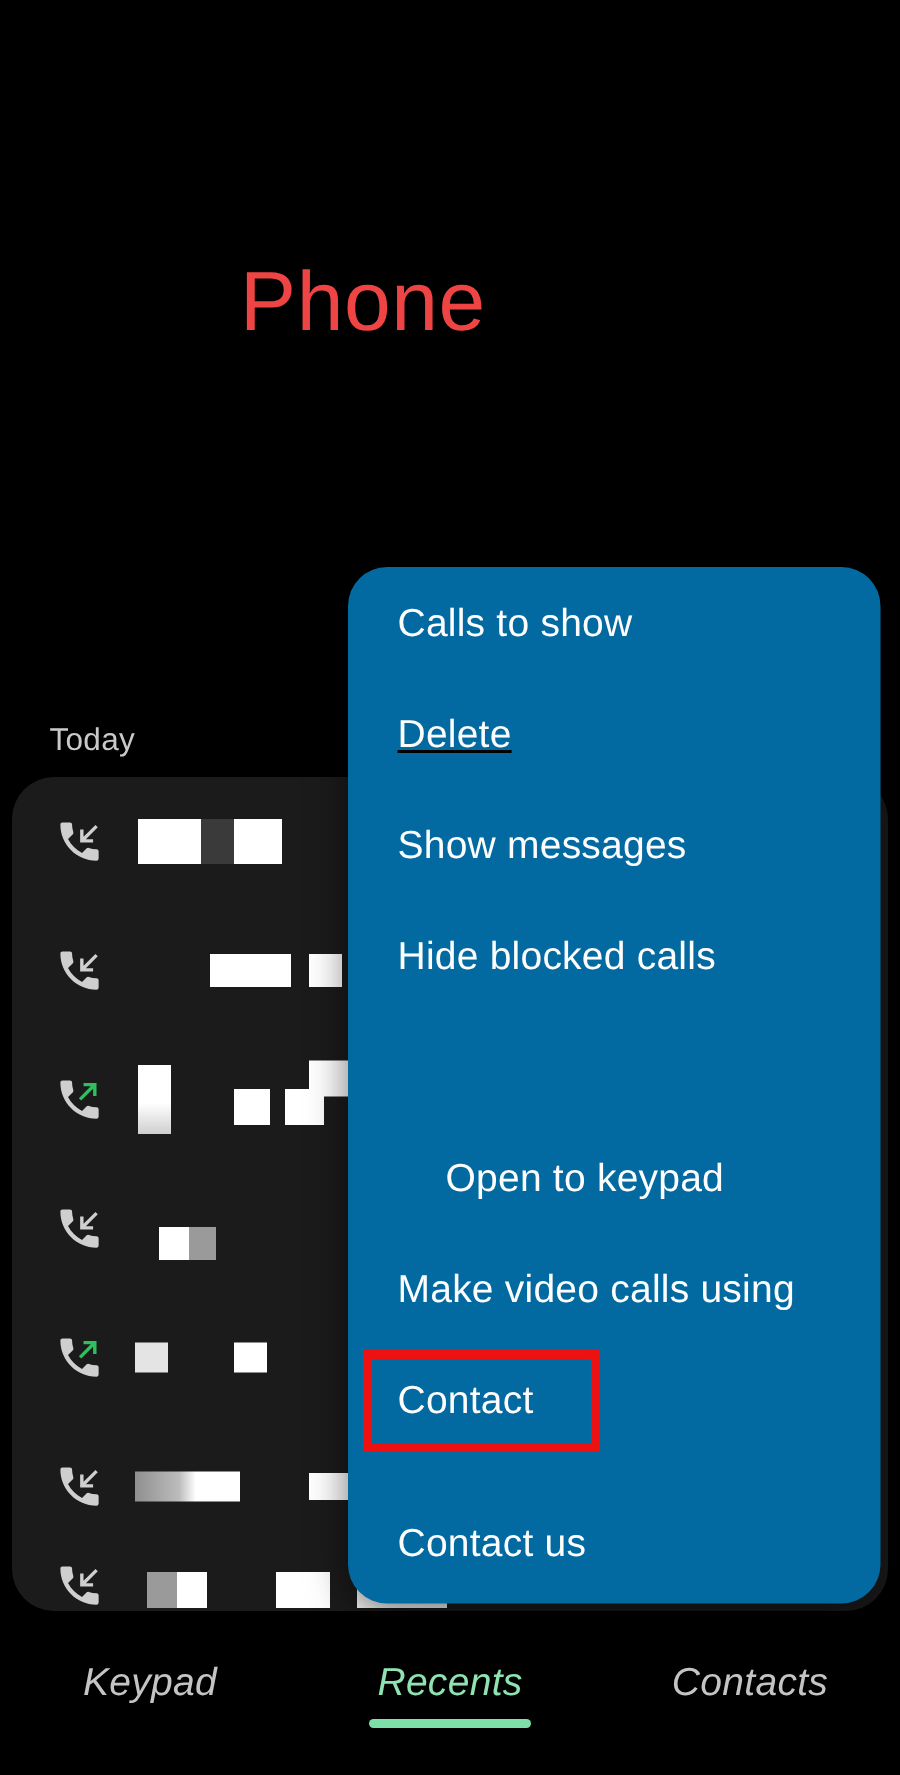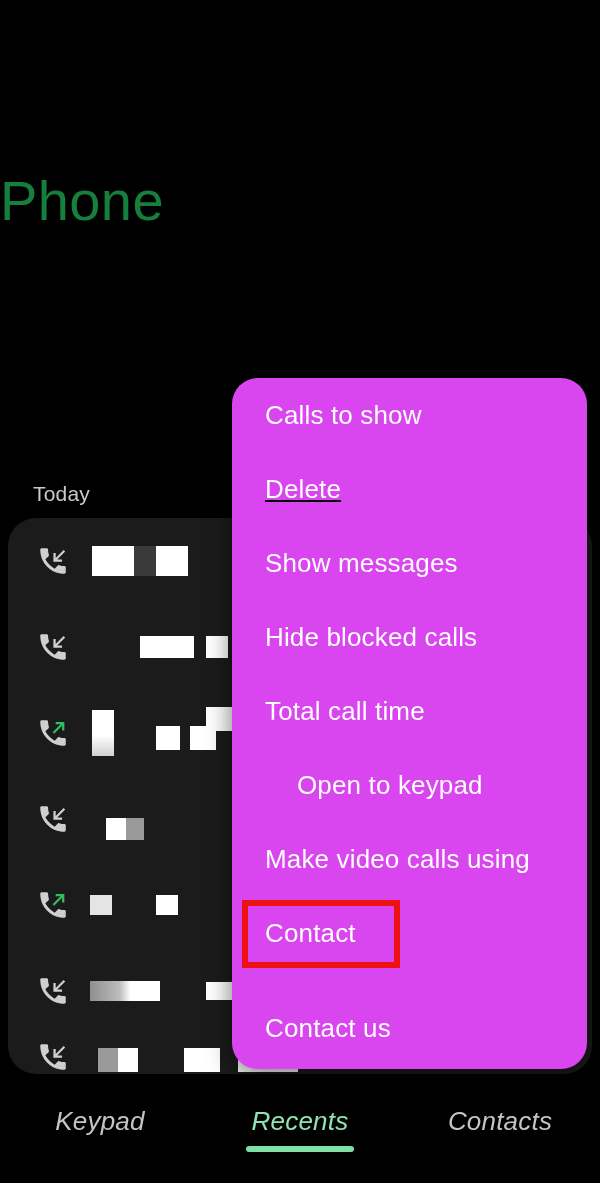--- a/index.html
+++ b/index.html
@@ -22,22 +22,22 @@
     inset: 0;
     background: #000000;
   }
 
   
   #page-title {
     position: absolute;
     top: 168px;
     left: 0;
     width: 484px;
-    text-align: left;
-    color: #15803d;
+    text-align: center;
+    color: #ef4444;
     font-size: 56px;
     font-weight: 400;
     letter-spacing: 0.4px;
     line-height: 66px;
   }
 
   
   #section-label-today {
     position: absolute;
     top: 482px;
@@ -103,21 +103,21 @@
     letter-spacing: 0.3px;
   }
 
   
   #overflow-menu {
     position: absolute;
     left: 232px;
     top: 378px;
     width: 355px;
     height: 691px;
-    background: #d946ef;
+    background: #0369a1;
     border-radius: 26px;
     box-shadow: 0 6px 26px rgba(0,0,0,0.55);
     overflow: hidden;
   }
 
   .menu-item {
     position: absolute;
     left: 0;
     width: 355px;
     height: 74px;
@@ -286,23 +286,20 @@
       </div>
     <div class="menu-item" style="top:74px;text-decoration:underline;">
         <span>Delete</span>
       </div>
     <div class="menu-item" style="top:222px;">
         <span>Hide blocked calls</span>
       </div>
     <div class="menu-item" style="top:148px;">
         <span>Show messages</span>
       </div>
-    <div class="menu-item" style="top:296px;">
-        <span>Total call time</span>
-      </div>
     <div class="menu-item" style="top:370px;padding-left:32px;">
         <span>Open to keypad</span>
       </div>
     <div class="menu-item" style="top:444px;">
         <span>Make video calls using</span>
       </div>
     <div class="menu-item" style="top:518px;">
         <span>Contact</span>
       </div>
     <div class="menu-item" style="top:592px;align-items:flex-end;">

